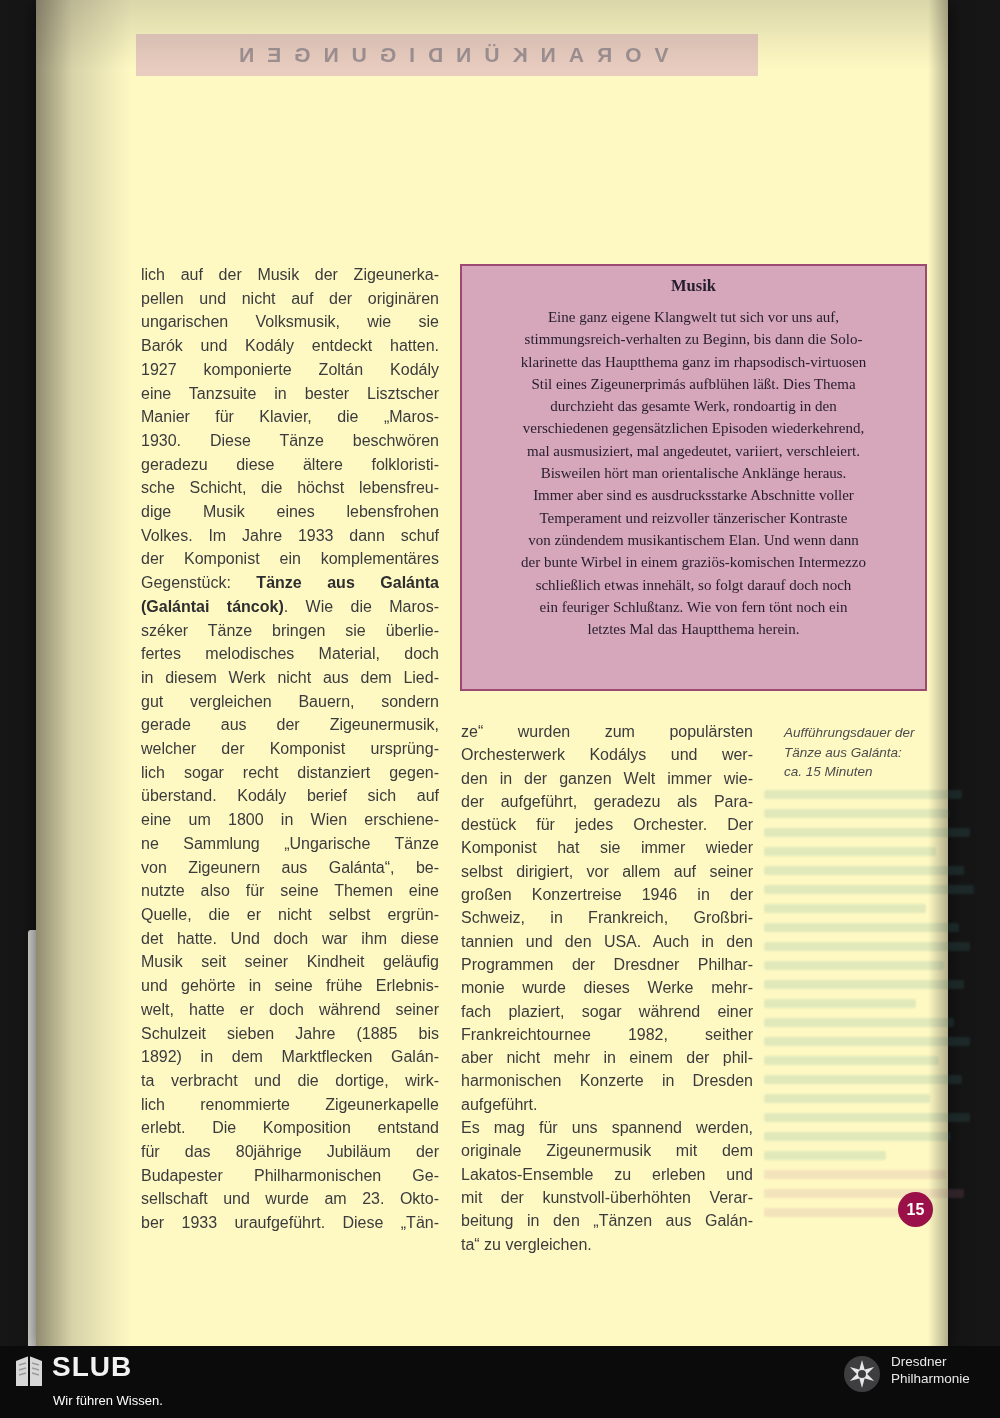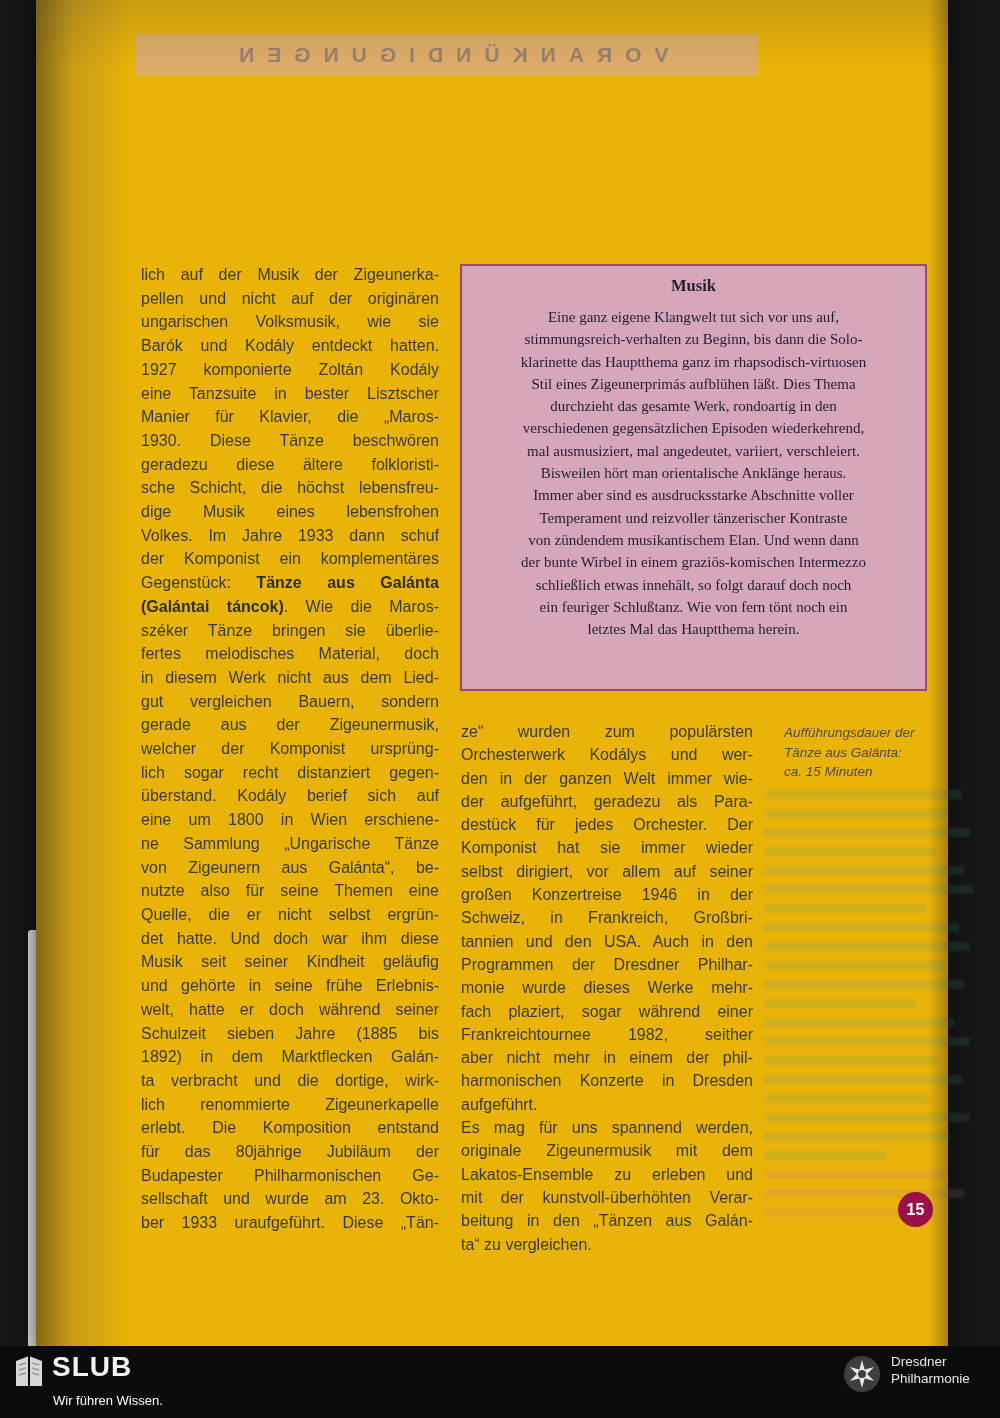--- a/index.html
+++ b/index.html
@@ -65,21 +65,21 @@
   .phil-logo { position:absolute; left:843px; top:9px; width:38px; height:38px; }
   .phil-name { position:absolute; left:891px; top:7px; color:#e9e9e9; font-size:13.5px; line-height:17px; }
 </style>
 </head>
 <body>
 
 <div class="stage">
 
   <div class="under-page"></div>
 
-  <div class="page" style="background: #eab308;">
+  <div class="page" style="background: #fef9c3;">
 
     <div class="ghost-band">
       <span class="ghost-text">VORANKÜNDIGUNGEN</span>
     </div>
 
     <div class="col left-col">
         <div class="tline"><span>lich auf der Musik der Zigeunerka-</span></div>
         <div class="tline"><span>pellen und nicht auf der originären</span></div>
         <div class="tline"><span>ungarischen Volksmusik, wie sie</span></div>
         <div class="tline"><span>Barók und Kodály entdeckt hatten.</span></div>

